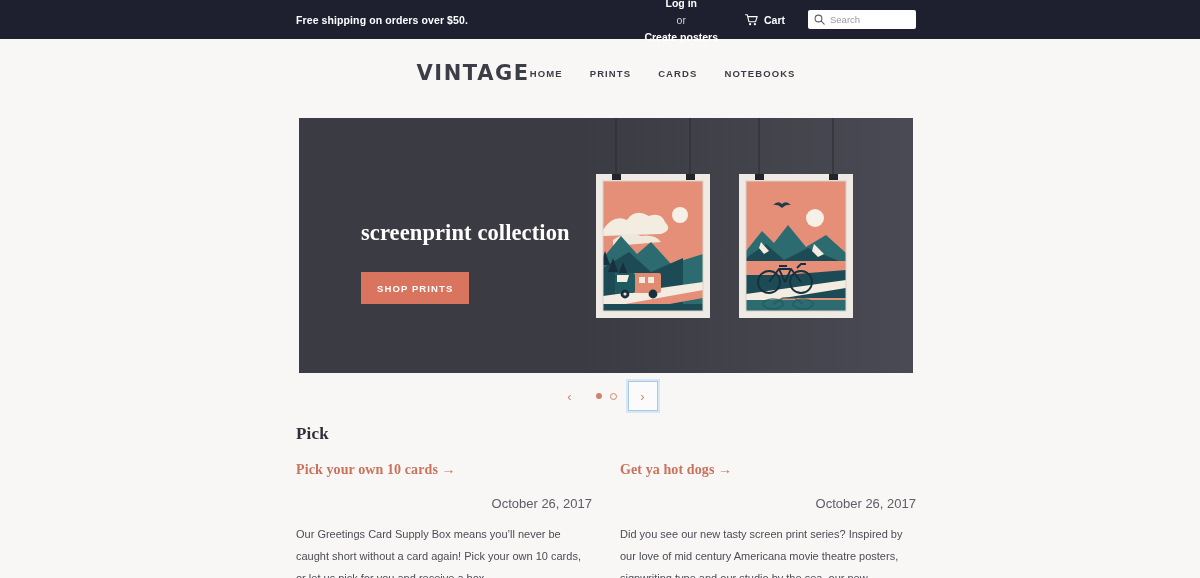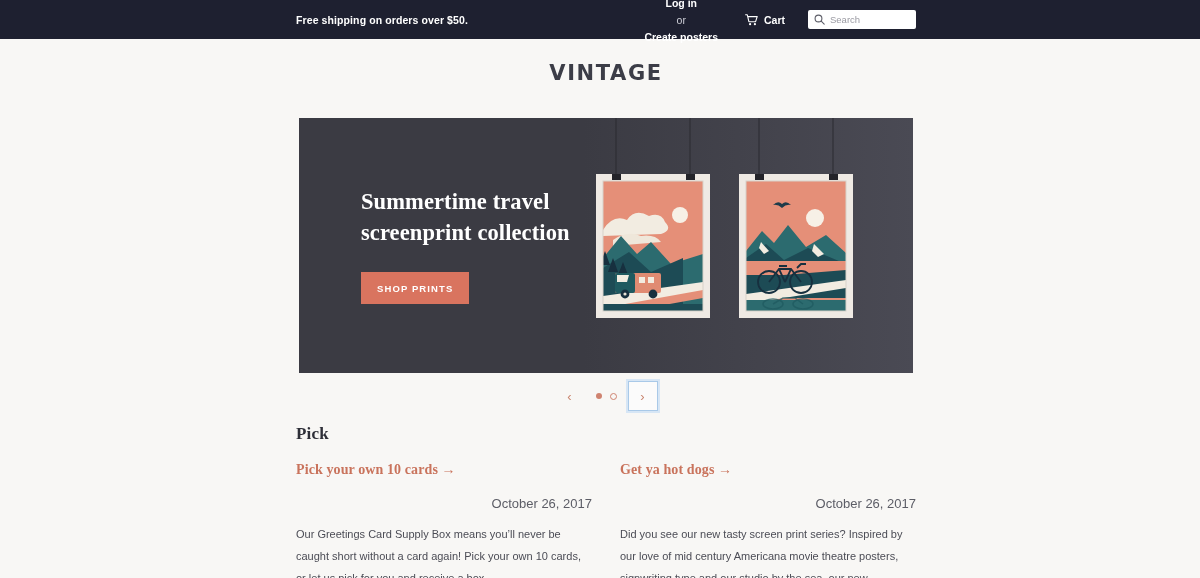--- a/index.html
+++ b/index.html
@@ -322,20 +322,26 @@
           </svg>
         </span>
         <input class="search-input" type="text" placeholder="Search" style="">
       </div>
     </div>
   </div>
 </div>
 
 <header class="site-header">
   <a href="#" class="logo">VINTAGE</a>
+  <nav class="main-nav">
+    <a href="#" class="nav-link">Home</a>
+    <a href="#" class="nav-link">Prints</a>
+    <a href="#" class="nav-link">Cards</a>
+    <a href="#" class="nav-link">Notebooks</a>
+  </nav>
 </header>
 
 <section class="hero">
   <div class="wall-panels">
     <div class="wall-line" style="left:288px;"></div>
     <div class="wall-line" style="left:336px;"></div>
     <div class="wall-line" style="left:384px;"></div>
     <div class="wall-line" style="left:432px;"></div>
     <div class="wall-line" style="left:480px;"></div>
     <div class="wall-line" style="left:528px;"></div>
@@ -423,21 +429,21 @@
         <path d="M190 186 l10 -6 h12 l8 6"></path>
       </g>
     </g>
     <rect x="163" y="63" width="100" height="130" fill="none" stroke="#d8d2c9" stroke-width="1"></rect>
     <rect x="172" y="56" width="9" height="6" fill="#232329"></rect>
     <rect x="246" y="56" width="9" height="6" fill="#232329"></rect>
   </svg>
 
   <div class="hero-copy">
     <h2 class="hero-title">
-      <span>Summertime travel</span><br>
+      <br>
       <span>screenprint collection</span>
     </h2>
     <a href="#" class="hero-btn">Shop prints</a>
   </div>
 </section>
 
 <div class="slider-controls">
   <button class="slider-arrow">‹</button>
   <div class="slider-dots">
     <button class="dot"></button>

